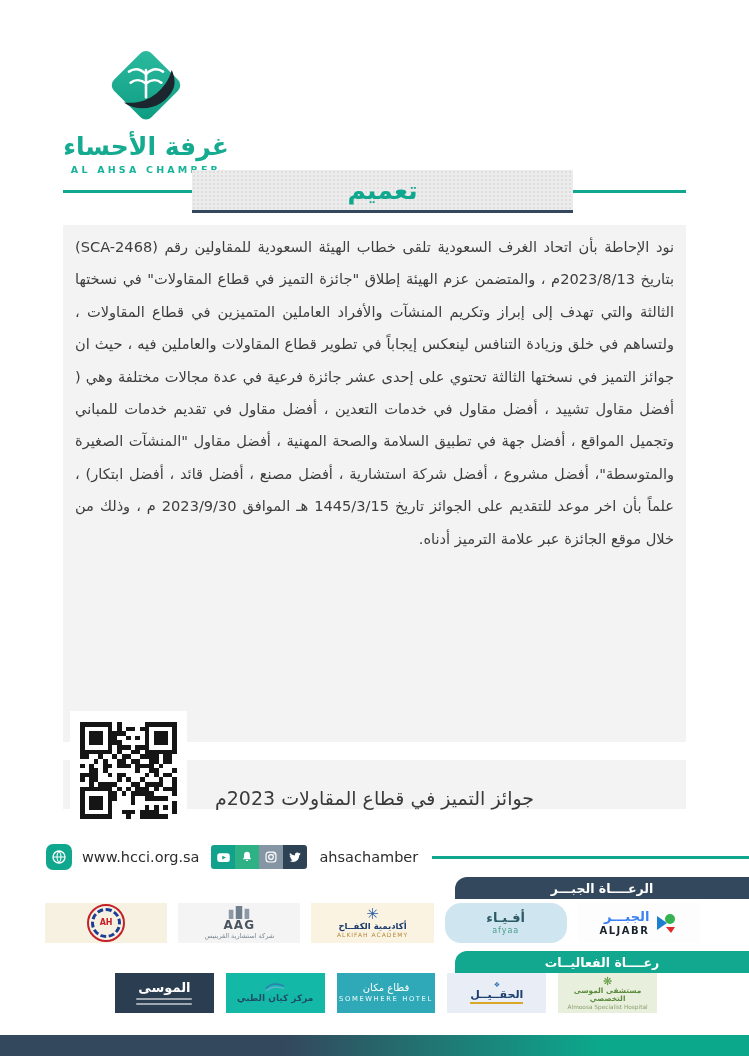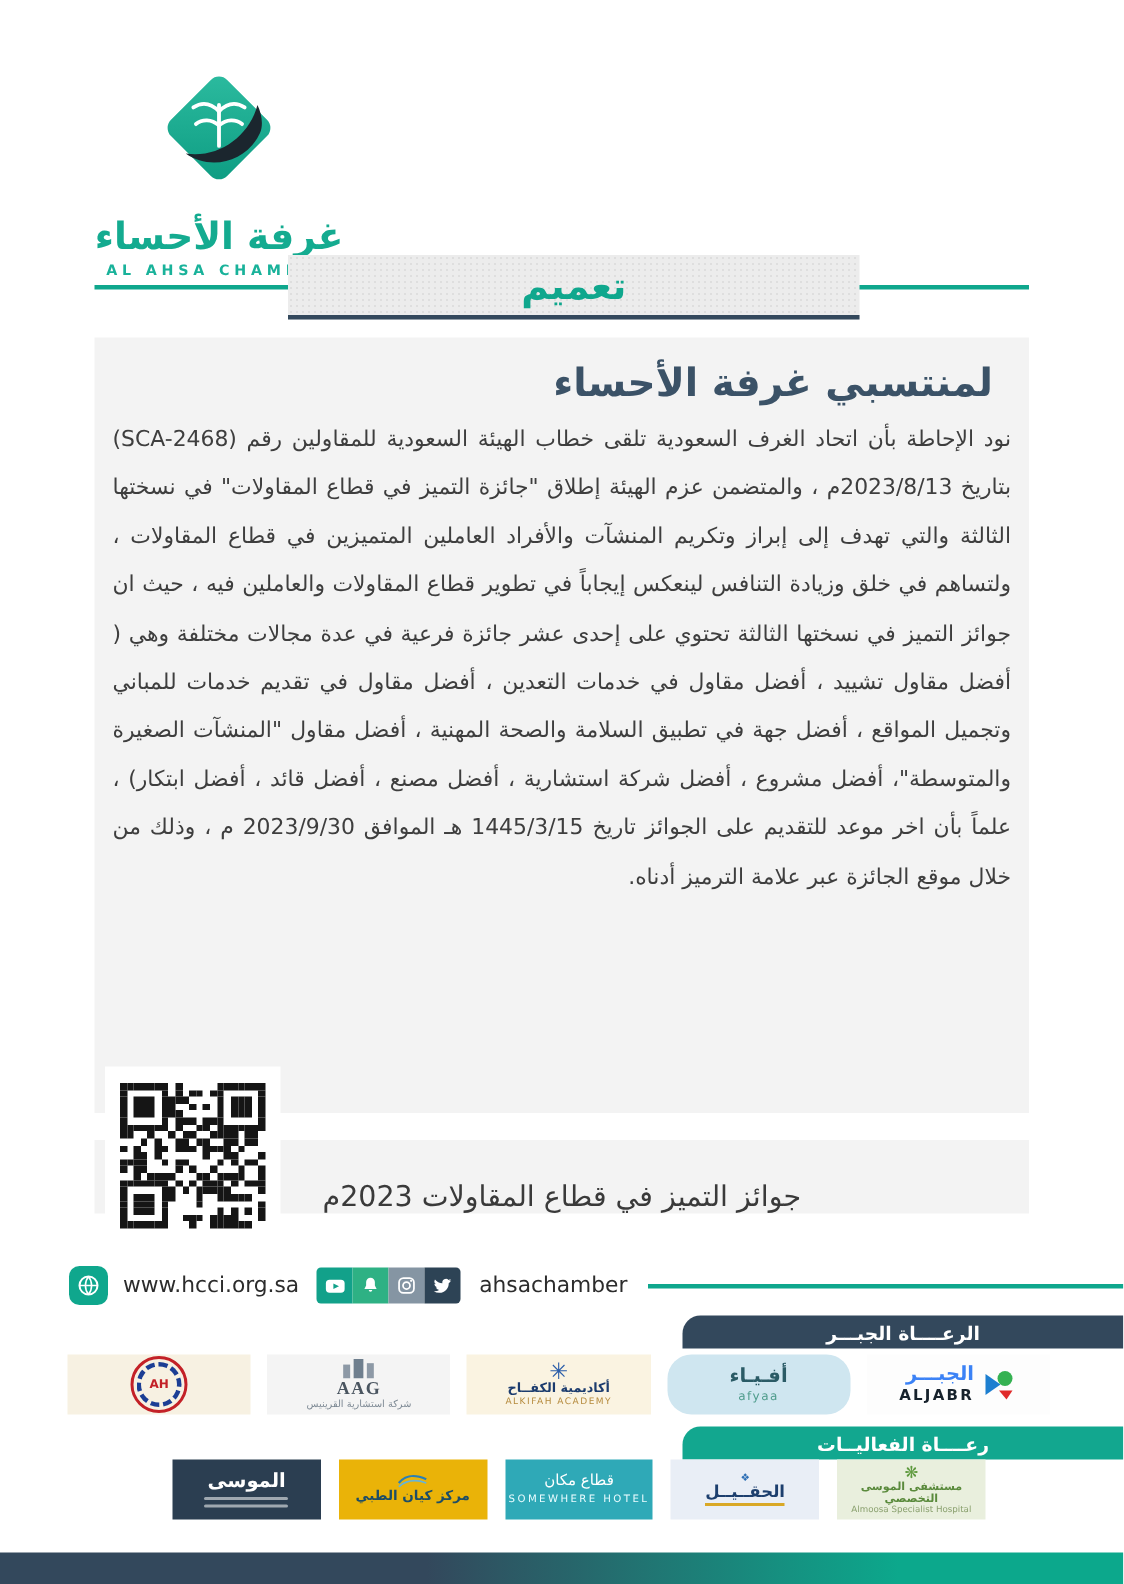--- a/index.html
+++ b/index.html
@@ -1,21 +1,21 @@
 <!DOCTYPE html>
 <html lang="ar"><head>
 <meta charset="utf-8">
 <style>
   html,body{margin:0;padding:0;background:#fff;}
   .page{position:relative;width:749px;height:1056px;background:#ffffff;overflow:hidden;
         font-family:"DejaVu Sans",sans-serif;}
 
   
   .logo-block{position:absolute;left:56px;top:46px;width:180px;text-align:center;}
-  .logo-ar{font-size:25px;font-weight:bold;color:#14ab90;margin-top:11px;}
+  .logo-ar{font-size:25px;font-weight:bold;color:#14ab90;margin-top:0;}
   .logo-en{font-size:9.5px;letter-spacing:3.2px;color:#19b29a;margin-top:3px;font-weight:bold;}
 
   
   .banner-line{position:absolute;left:63px;top:190px;width:623px;height:3px;background:#0fa78d;}
   .banner-box{position:absolute;left:192px;top:170px;width:381px;height:40px;background:#ececec;
       background-image:radial-gradient(#dedede 0.8px,transparent 0.9px);background-size:4px 4px;
       border-bottom:3px solid #33485c;display:flex;align-items:center;justify-content:center;z-index:2;}
   .banner-box span{color:#0fa78d;font-size:25px;font-weight:bold;}
 
   
@@ -57,28 +57,28 @@
   .sponsor-bar.events{top:951px;background:#12a78f;}
 
   
   .main-row{position:absolute;left:45px;top:903px;width:655px;height:40px;display:flex;gap:11px;}
   .events-row{position:absolute;left:115px;top:973px;width:542px;height:40px;display:flex;gap:12px;}
   .tile{flex:1;display:flex;flex-direction:column;align-items:center;justify-content:center;
       overflow:hidden;line-height:1.15;text-align:center;}
   .tile.row{flex-direction:row;gap:5px;}
   .t-cream{background:#f7f1e2;} .t-gray{background:#f4f4f4;} .t-cream2{background:#faf3e1;}
   .t-blue{background:#cfe6f0;border-radius:16px;} .t-white{background:#ffffff;} .t-white2{background:#fdfdfd;}
-  .t-navy{background:#2b3e51;} .t-lblue{background:#eab308;} .t-teal{background:#2fa9b7;}
+  .t-navy{background:#2b3e51;} .t-lblue{background:#14b8a6;} .t-teal{background:#2fa9b7;}
   .t-pale{background:#e9eef6;} .t-green{background:#e9efdd;}
 
   .emblem{width:34px;height:34px;border:2px solid #c32127;border-radius:50%;
       display:flex;align-items:center;justify-content:center;}
   .emblem .gear{width:24px;height:24px;border:3px dashed #1c3e94;border-radius:50%;
       display:flex;align-items:center;justify-content:center;font-size:8px;font-weight:bold;color:#c32127;}
-  .aag-name{font-size:12px;font-weight:bold;color:#4a5560;letter-spacing:1px;font-family:Liberation Serif, serif;}
+  .aag-name{font-size:12px;font-weight:bold;color:#4a5560;letter-spacing:1px;}
   .aag-sub{font-size:6.5px;color:#7b8792;direction:rtl;}
   .kifah-ar{font-size:8.5px;font-weight:bold;color:#1c3c6e;direction:rtl;}
   .kifah-en{font-size:6px;letter-spacing:1px;color:#b58a3c;}
   .star{font-size:15px;color:#2a5ca8;line-height:1;}
   .afyaa-ar{font-size:13px;font-weight:bold;color:#2a5b66;direction:rtl;}
   .afyaa-en{font-size:8px;color:#4f9c8c;letter-spacing:1px;}
   .ray-ar{font-size:7.8px;font-weight:bold;color:#23313f;direction:rtl;}
   .ray-en{font-size:4.6px;color:#8a94a0;letter-spacing:0.3px;}
   .jabr-ar{font-size:13px;font-weight:bold;color:#3b82f6;direction:rtl;}
   .jabr-en{font-size:10px;font-weight:bold;letter-spacing:1.5px;color:#17222c;}
@@ -123,21 +123,20 @@
     <div class="logo-ar">غرفة الأحساء</div>
     <div class="logo-en">AL AHSA CHAMBER</div>
   </div>
 
   <div class="banner-line"></div>
   <div class="banner-box">
     <span>تعميم</span>
   </div>
 
   <section class="content-box">
-    <h1 class="notice-title">لمنتسبي غرفة الأحساء</h1>
     <p class="notice-body">نود الإحاطة بأن اتحاد الغرف السعودية تلقى خطاب الهيئة السعودية للمقاولين رقم (SCA-2468) بتاريخ 2023/8/13م ، والمتضمن عزم الهيئة إطلاق "جائزة التميز في قطاع المقاولات" في نسختها الثالثة والتي تهدف إلى إبراز وتكريم المنشآت والأفراد العاملين المتميزين في قطاع المقاولات ، ولتساهم في خلق وزيادة التنافس لينعكس إيجاباً في تطوير قطاع المقاولات والعاملين فيه ، حيث ان جوائز التميز في نسختها الثالثة تحتوي على إحدى عشر جائزة فرعية في عدة مجالات مختلفة وهي ( أفضل مقاول تشييد ، أفضل مقاول في خدمات التعدين ، أفضل مقاول في تقديم خدمات للمباني وتجميل المواقع ، أفضل جهة في تطبيق السلامة والصحة المهنية ، أفضل مقاول "المنشآت الصغيرة والمتوسطة"، أفضل مشروع ، أفضل شركة استشارية ، أفضل مصنع ، أفضل قائد ، أفضل ابتكار) ، علماً بأن اخر موعد للتقديم على الجوائز تاريخ 1445/3/15 هـ الموافق 2023/9/30 م ، وذلك من خلال موقع الجائزة عبر علامة الترميز أدناه.</p>
   </section>
 
   <div class="award-band">
     <span>جوائز التميز في قطاع المقاولات 2023م</span>
   </div>
 
   <div class="qr-box">
     <div class="qr-grid">
         <i style="grid-area:1/1"></i>

